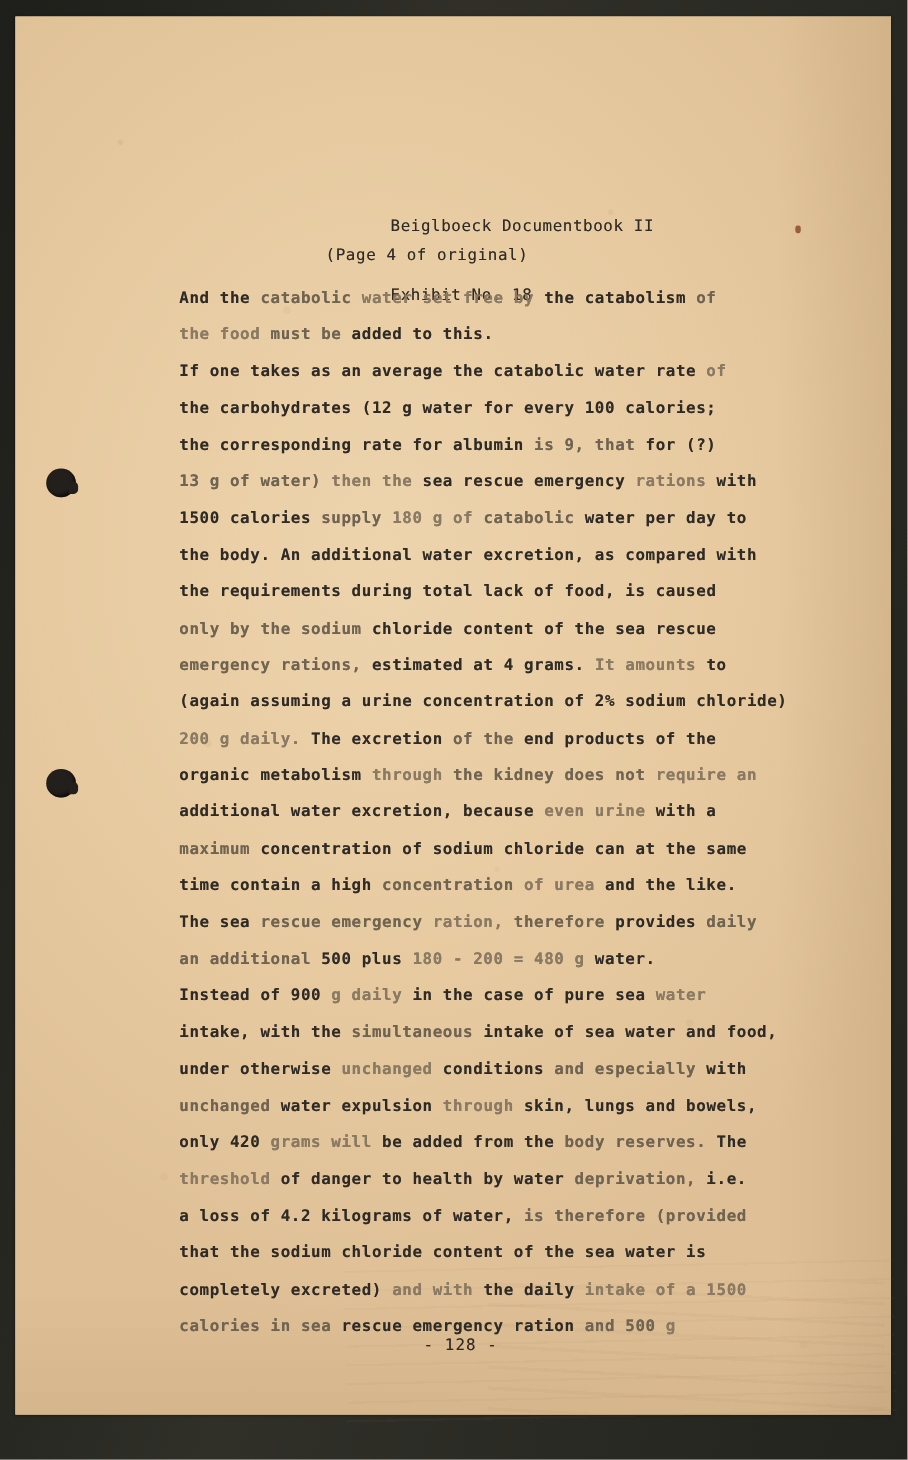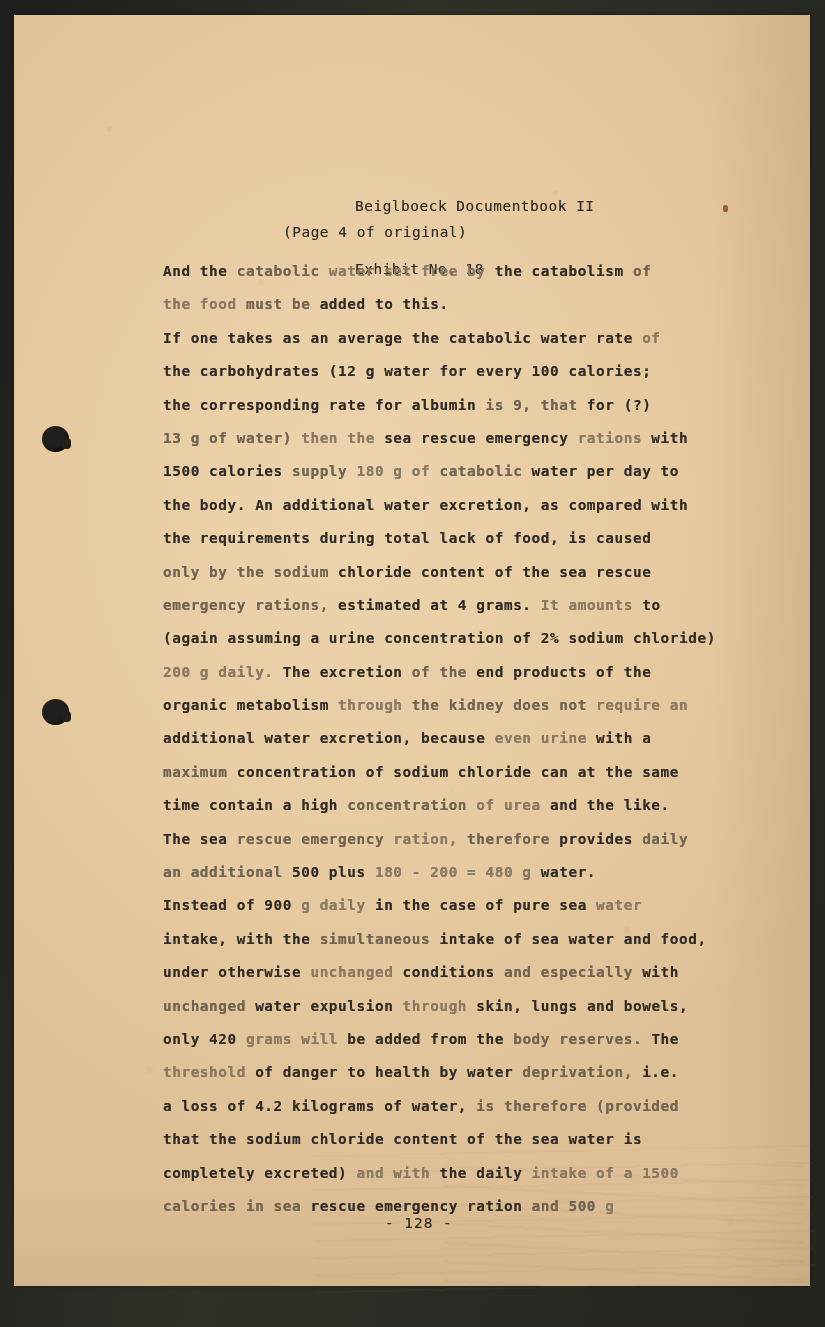--- a/index.html
+++ b/index.html
@@ -100,21 +100,21 @@
     letter-spacing:.55px;
     white-space:pre;
     text-shadow:0 0 .5px rgba(60,50,40,.5);
   }
   .hdr{
     position:absolute;left:355px;top:154px;
     line-height:21px;
   }
   .hdr div{white-space:pre;}
   .pageref{
-    position:absolute;left:283px;top:224px;
+    position:absolute;left:296px;top:224px;
   }
   .bodytext{
     position:absolute;left:163px;top:255px;
     width:640px;
     line-height:33.4px;
   }
   .bodytext .ln{
     white-space:pre;
     display:block;
     height:33.4px;

